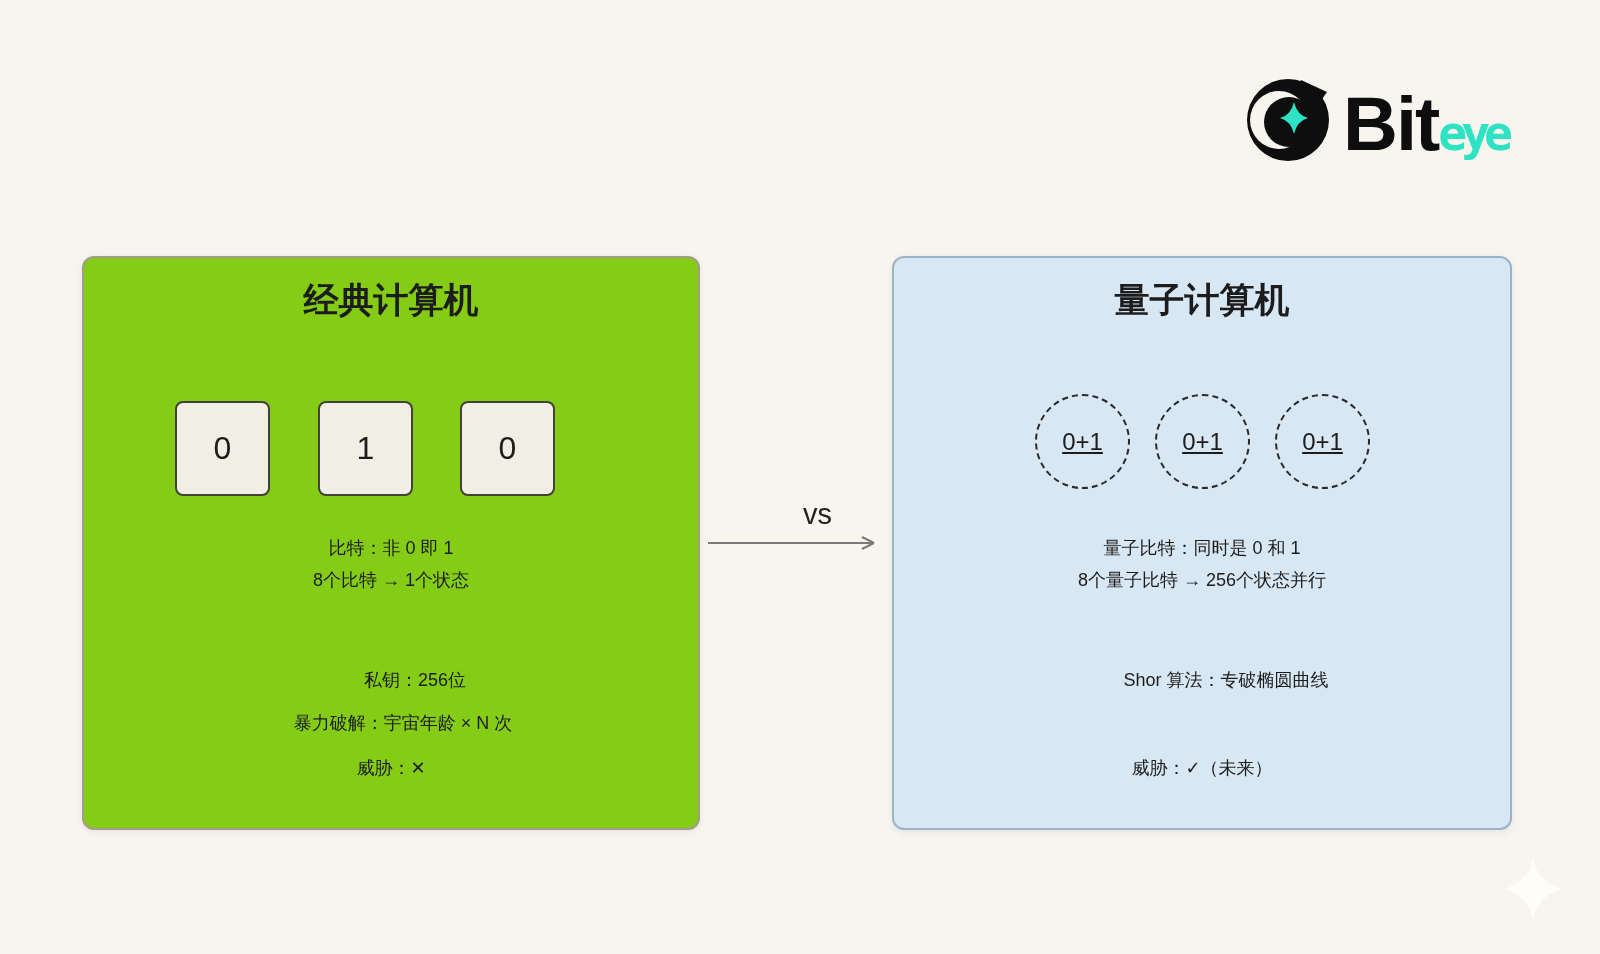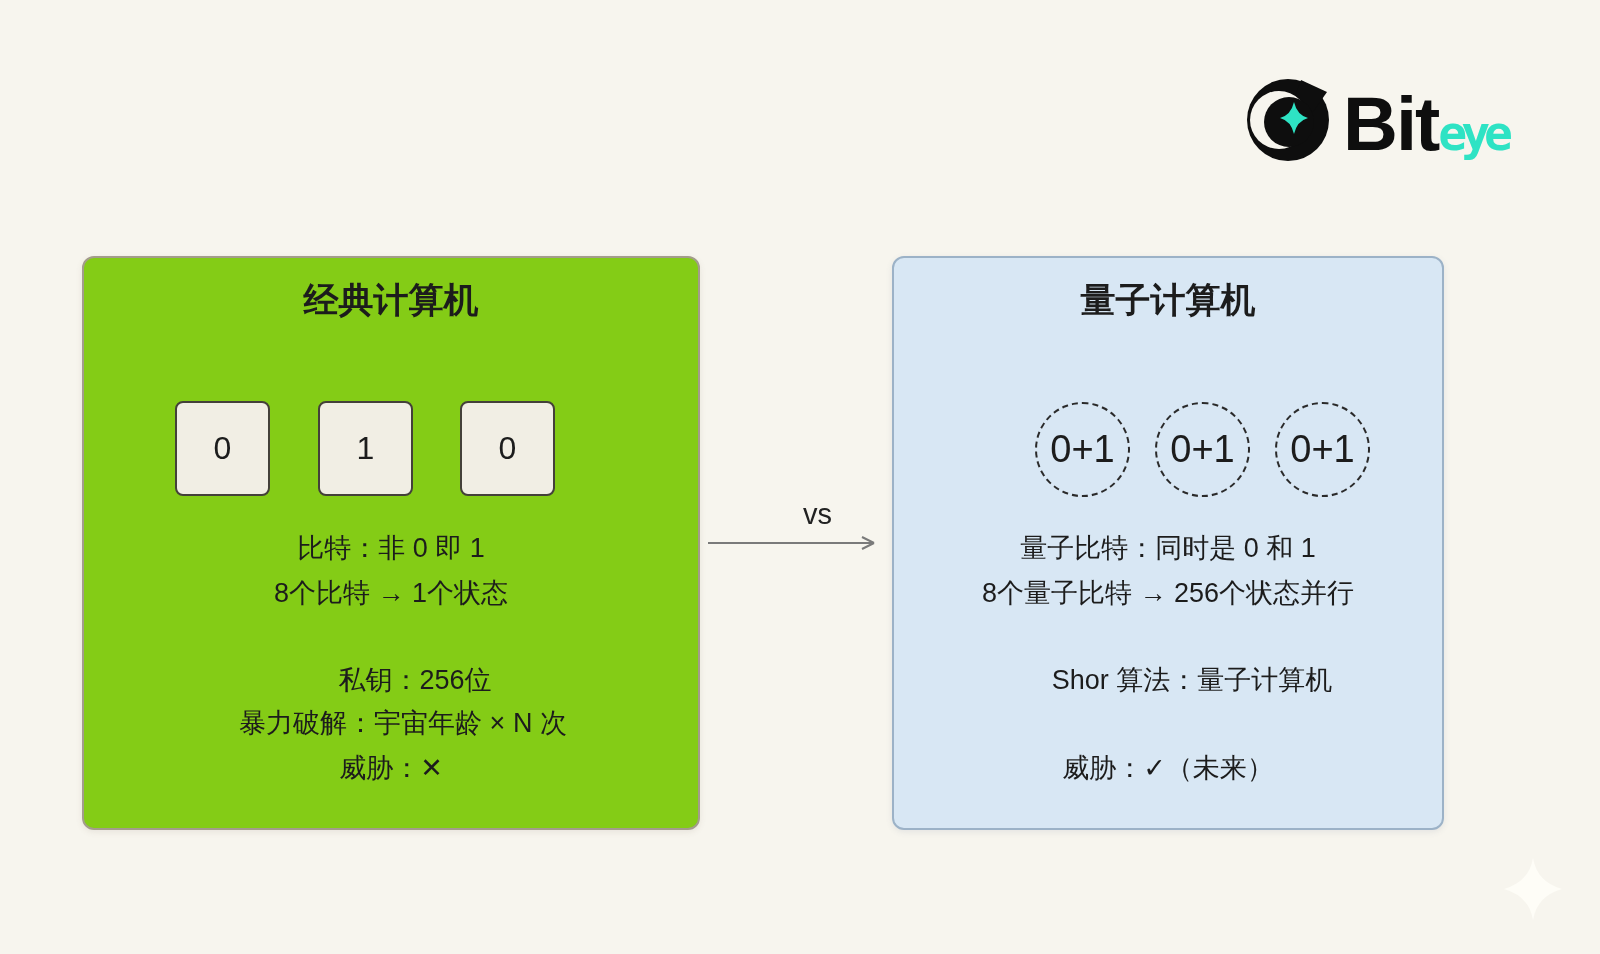--- a/index.html
+++ b/index.html
@@ -14,40 +14,40 @@
   
   .logo{position:absolute;left:1243px;top:58px;display:flex;align-items:baseline;}
   .logo-mark{position:relative;top:14px;margin-right:8px;}
   .logo-bit{font-size:76px;font-weight:800;letter-spacing:-2px;color:#0e0e0e;line-height:86px;}
   .logo-eye{font-family:"DejaVu Sans Mono","Liberation Mono",monospace;
     font-size:48px;font-weight:800;letter-spacing:-6px;line-height:86px;}
 
   
   .panel{position:absolute;top:256px;width:618px;height:574px;border-radius:12px;box-sizing:border-box;}
   .panel-left{left:82px;background:#84cc16;border:2px solid #a39c8b;box-shadow:0 2px 6px rgba(120,110,90,.12);}
-  .panel-right{left:892px;width:552px;background:#d8e7f4;border:2px solid #9cb2c7;box-shadow:0 2px 6px rgba(90,110,140,.12);}
+  .panel-right{left:892px;width:620px;background:#d8e7f4;border:2px solid #9cb2c7;box-shadow:0 2px 6px rgba(90,110,140,.12);}
 
   .panel-title{position:absolute;top:20px;left:0;right:0;text-align:center;
     font-size:35px;font-weight:700;line-height:44px;}
 
   .bit-box{position:absolute;top:143px;width:95px;height:95px;box-sizing:border-box;
     background:#f1eee4;border:2px solid #44403a;border-radius:8px;
     display:flex;align-items:center;justify-content:center;
     font-size:32px;font-weight:500;}
   .bit-0{left:91px;} .bit-1{left:234px;} .bit-2{left:376px;}
 
-  .qubit{position:absolute;top:144px;width:95px;height:95px;box-sizing:border-box;
+  .qubit{position:absolute;top:136px;width:95px;height:95px;box-sizing:border-box;
     border:2px dashed #2a2a2a;border-radius:50%;
     display:flex;align-items:center;justify-content:center;
-    font-size:38px;font-weight:500;}
+    font-size:24px;font-weight:500;text-decoration:underline;}
   .qb-0{left:141px;} .qb-1{left:261px;} .qb-2{left:381px;}
 
   .tline{position:absolute;left:0;right:0;text-align:center;height:40px;line-height:40px;
-    font-size:27px;font-weight:500;white-space:nowrap;}
-  .l1{top:270px;} .l2{top:315px;} .l3{top:402px;margin-left:48px;} .l4{top:445px;margin-left:24px;} .l5{top:490px;}
+    font-size:18px;font-weight:500;white-space:nowrap;}
+  .l1{top:270px;} .l2{top:302px;} .l3{top:402px;margin-left:48px;} .l4{top:445px;margin-left:24px;} .l5{top:490px;}
 
   
   .vs-label{position:absolute;left:758px;top:498px;width:74px;text-align:right;
     font-size:29px;font-weight:500;color:#222;}
   .vs-arrow{position:absolute;left:706px;top:533px;}
 
   
   .corner-sparkle{position:absolute;left:1502px;top:856px;opacity:.9;}
 </style>
 </head>
@@ -93,21 +93,21 @@
 
   <div class="panel panel-right">
     <div class="panel-title">量子计算机</div>
 
     <div class="qubit qb-0">0+1</div>
     <div class="qubit qb-1">0+1</div>
     <div class="qubit qb-2">0+1</div>
 
     <div class="tline l1">量子比特：同时是 0 和 1</div>
     <div class="tline l2">8个量子比特 → 256个状态并行</div>
-    <div class="tline l3">Shor 算法：量子计算机</div>
+    <div class="tline l3">Shor 算法：专破椭圆曲线</div>
     <div class="tline l5">威胁：✓（未来）</div>
   </div>
 
   <div class="corner-sparkle">
     <svg width="62" height="66" viewBox="0 0 62 66">
       <path d="M31 2 Q35 26 60 33 Q35 40 31 64 Q27 40 2 33 Q27 26 31 2 Z" fill="#fffef8"></path>
     </svg>
   </div>
 
 </div>

